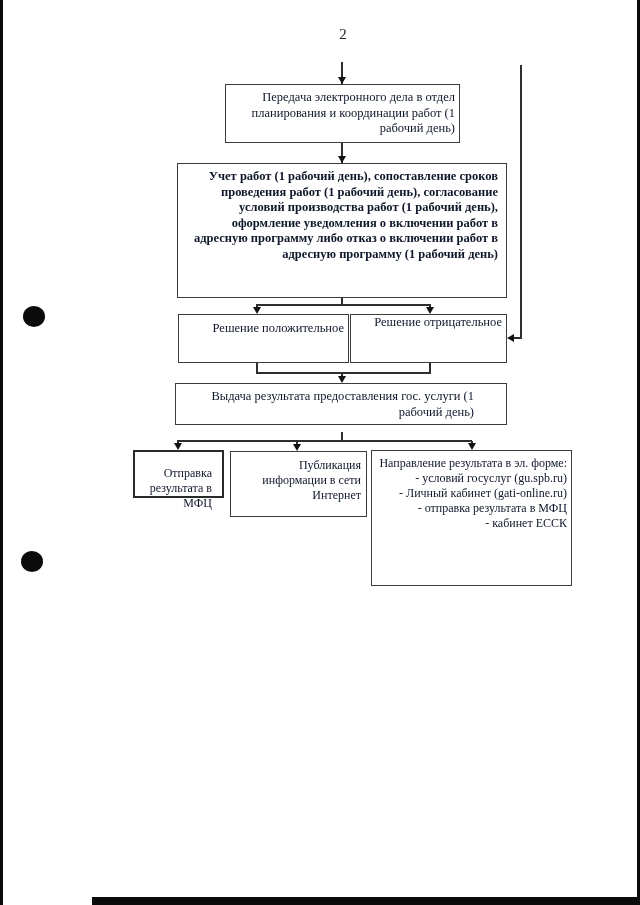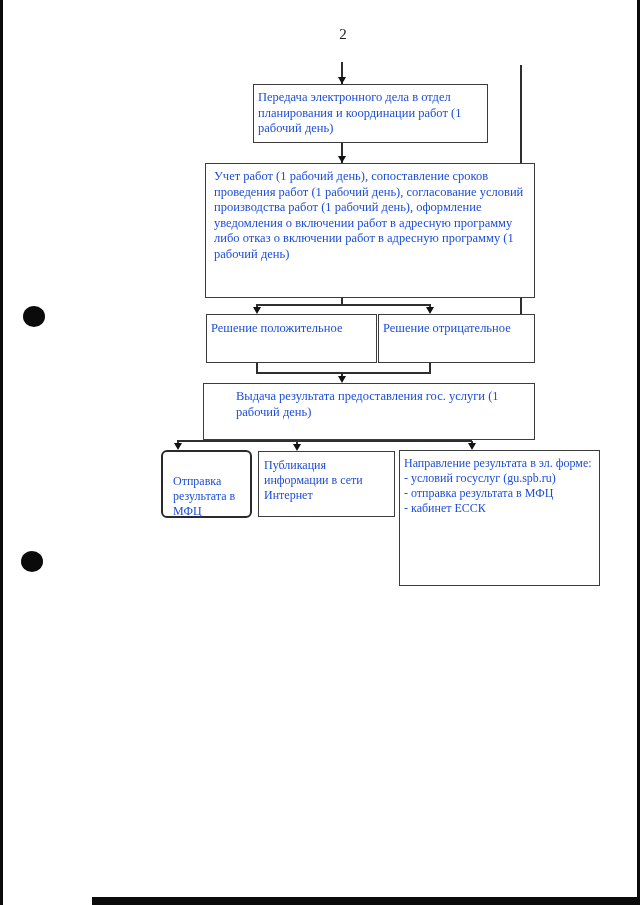--- a/index.html
+++ b/index.html
@@ -9,22 +9,22 @@
   }
   
   .edge{position:absolute;background:#0b0b0b;}
   .hole{position:absolute;background:#0b0b0b;border-radius:50%;}
   
   #page-number{position:absolute;left:330px;top:26px;width:26px;text-align:center;
     font-size:15px;color:#222;}
   
   .fc-box{
     position:absolute;box-sizing:border-box;background:#fff;
-    border:1px solid #3c3c3c;text-align:left;
-    font-size:12.5px;line-height:15.5px;color:#1d4ed8;margin-left:28px;
+    border:1px solid #3c3c3c;text-align:right;
+    font-size:12.5px;line-height:15.5px;color:#0f172a;
   }
   .small{font-size:12px;line-height:15px;}
   .u{}
   
   .ln{position:absolute;background:#2e2e2e;}
   .arr-d{position:absolute;width:0;height:0;
     border-left:4px solid transparent;border-right:4px solid transparent;
     border-top:7px solid #111;}
   .arr-l{position:absolute;width:0;height:0;
     border-top:4px solid transparent;border-bottom:4px solid transparent;
@@ -72,50 +72,53 @@
   <div class="arr-d" style="left:174px;top:443px;"></div>
   <div class="ln" style="left:296px;top:441px;width:1.5px;height:4px;"></div>
   <div class="arr-d" style="left:293px;top:444px;"></div>
   <div class="ln" style="left:471px;top:441px;width:1.5px;height:3px;"></div>
   <div class="arr-d" style="left:468px;top:443px;"></div>
 
   <div class="fc-box" style="left:225px;top:84px;width:235px;height:59px;padding:5px 4px 0;">
     <span>Передача электронного дела в отдел планирования и координации работ (1 рабочий день)</span>
   </div>
 
-  <div class="fc-box" style="left:177px;top:163px;width:330px;height:135px;padding:5px 8px 0;">
+  <div class="fc-box" style="left:177px;top:163px;width:330px;height:135px;padding:5px 8px 0;font-weight:bold;">
     <span>Учет работ (1 рабочий день), сопоставление сроков проведения работ (1 рабочий день), согласование условий производства работ (1 рабочий день), оформление уведомления о включении работ в адресную программу либо отказ о включении работ в адресную программу (1 рабочий день)</span>
   </div>
 
   <div class="fc-box" style="left:178px;top:314px;width:171px;height:49px;padding:6px 4px 0;">
     <span>Решение положительное</span>
   </div>
 
-  <div class="fc-box" style="left:350px;top:314px;width:157px;height:49px;padding:6px 4px 0;">
+  <div class="fc-box" style="left:350px;top:314px;width:157px;height:49px;padding:0 4px 0;">
     <span>Решение отрицательное</span>
   </div>
 
-  <div class="fc-box" style="left:175px;top:383px;width:332px;height:57px;padding:5px 32px 0;">
+  <div class="fc-box" style="left:175px;top:383px;width:332px;height:42px;padding:5px 32px 0;">
     <span>Выдача результата предоставления гос. услуги (1 рабочий день)</span>
   </div>
 
-  <div class="fc-box small" style="left:133px;top:450px;width:91px;height:68px;padding:22px 10px 0;border-width:2px;border-color:#2a2a2a;border-radius:6px;">
+  <div class="fc-box small" style="left:133px;top:450px;width:91px;height:48px;padding:14px 10px 0;border-width:2px;border-color:#2a2a2a;">
     <span>Отправка результата в МФЦ</span>
   </div>
 
   <div class="fc-box small" style="left:230px;top:451px;width:137px;height:66px;padding:6px 5px 0;">
     <span>Публикация информации в сети Интернет</span>
   </div>
 
   <div class="fc-box small" style="left:371px;top:450px;width:201px;height:136px;padding:5px 4px 0;">
     <div>Направление результата в эл. форме:</div>
     <div>
       <span>- условий госуслуг (</span><span class="u">gu.spb.ru</span><span>)</span>
     </div>
     <div>
+      <span>- Личный кабинет (</span><span class="u">gati-online.ru</span><span>)</span>
+    </div>
+    <div>
       <span>- отправка результата в МФЦ</span>
     </div>
     <div>
       <span>- кабинет ЕССК</span>
     </div>
   </div>
 
 </div>
 
 </body></html>

